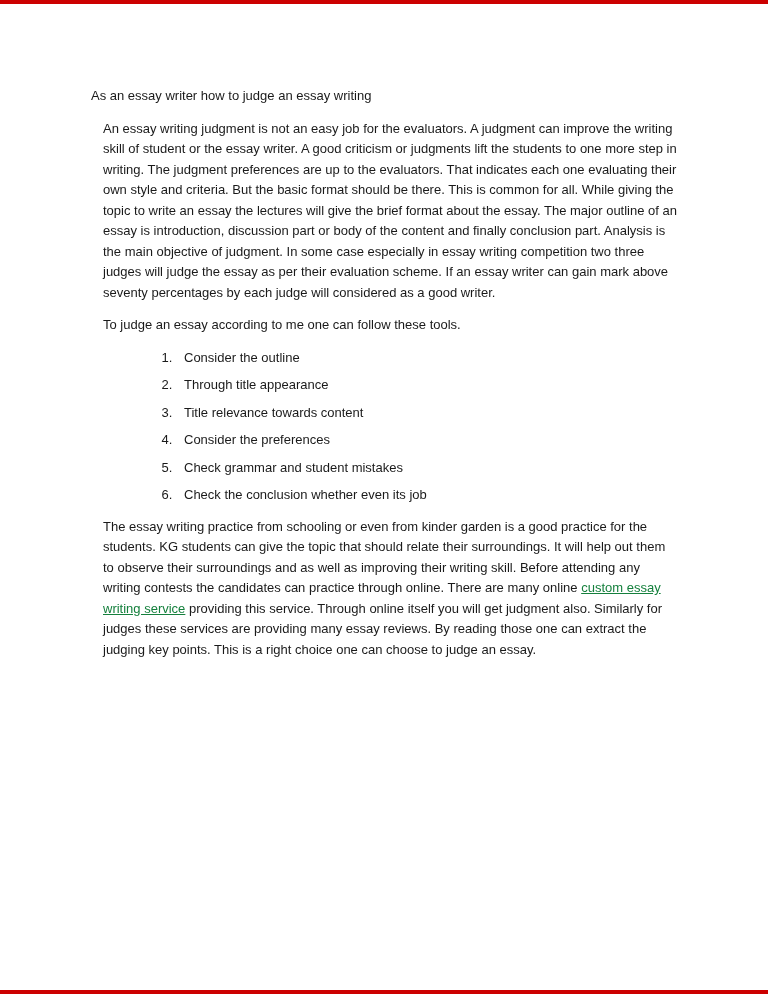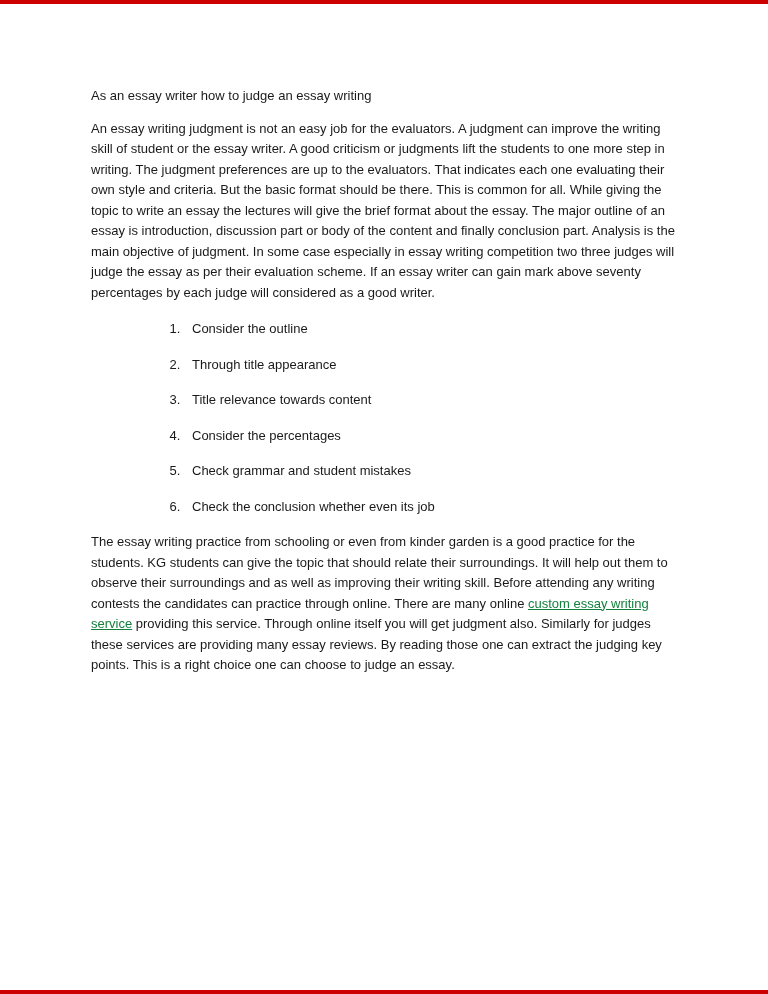--- a/index.html
+++ b/index.html
@@ -30,55 +30,56 @@
     left: 91px;
     width: 586px;
     color: #1a1a1a;
     font-size: 13px;
     line-height: 20.5px;
   }
   .title {
     margin: 0 0 12px 0;
   }
   .para {
-    margin: 0 0 12px 0;
+    margin: 0 0 12px 12px;
   }
   ol.tools-list {
     margin: 0 0 12px 0;
     padding: 0 0 0 77px;
     list-style: decimal outside;
     line-height: 19.5px;
   }
   ol.tools-list li {
     padding-left: 8px;
-    margin: 16px;
+    margin: 8px;
   }
   a.link {
     color: #15803d;
     text-decoration: underline;
     cursor: pointer;
   }
 </style>
 </head>
 <body>
 
 <div class="page">
   <div class="border-top"></div>
 
   <main class="content">
     <p class="title">As an essay writer how to judge an essay writing</p>
 
     <p class="para">An essay writing judgment is not an easy job for the evaluators. A judgment can improve the writing skill of student or the essay writer. A good criticism or judgments lift the students to one more step in writing. The judgment preferences are up to the evaluators. That indicates each one evaluating their own style and criteria. But the basic format should be there. This is common for all. While giving the topic to write an essay the lectures will give the brief format about the essay. The major outline of an essay is introduction, discussion part or body of the content and finally conclusion part. Analysis is the main objective of judgment. In some case especially in essay writing competition two three judges will judge the essay as per their evaluation scheme. If an essay writer can gain mark above seventy percentages by each judge will considered as a good writer.</p>
 
+    <p class="para">To judge an essay according to me one can follow these tools.</p>
 
     <ol class="tools-list">
       <li>Consider the outline</li>
       <li>Through title appearance</li>
       <li>Title relevance towards content</li>
-      <li>Consider the percentages</li>
+      <li>Consider the preferences</li>
       <li>Check grammar and student mistakes</li>
       <li>Check the conclusion whether even its job</li>
     </ol>
 
     <p class="para"><span>The essay writing practice from schooling or even from kinder garden is a good practice for the students. KG students can give the topic that should relate their surroundings. It will help out them to observe their surroundings and as well as improving their writing skill. Before attending any writing contests the candidates can practice through online. There are many online </span><a href="#" class="link">custom essay writing service</a><span> providing this service. Through online itself you will get judgment also. Similarly for judges these services are providing many essay reviews. By reading those one can extract the judging key points. This is a right choice one can choose to judge an essay.</span></p>
   </main>
 
   <div class="border-bottom"></div>
 </div>
 

